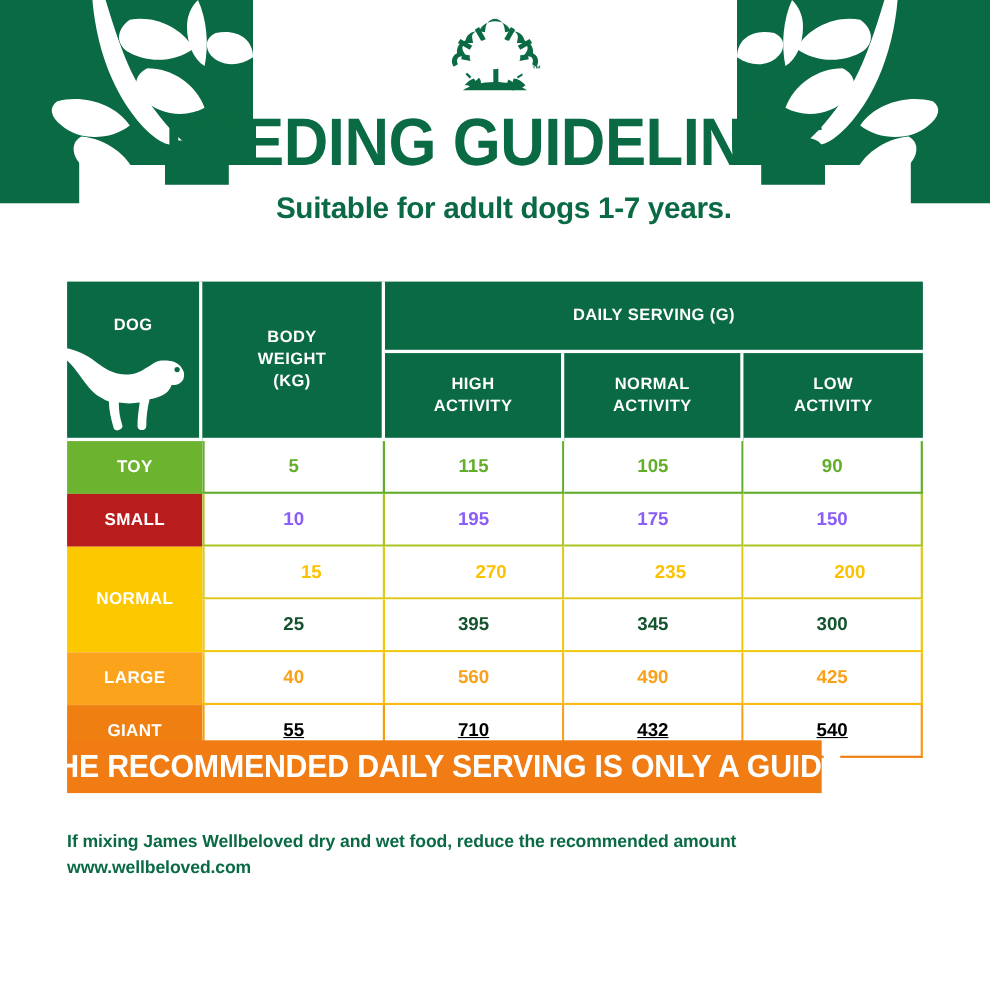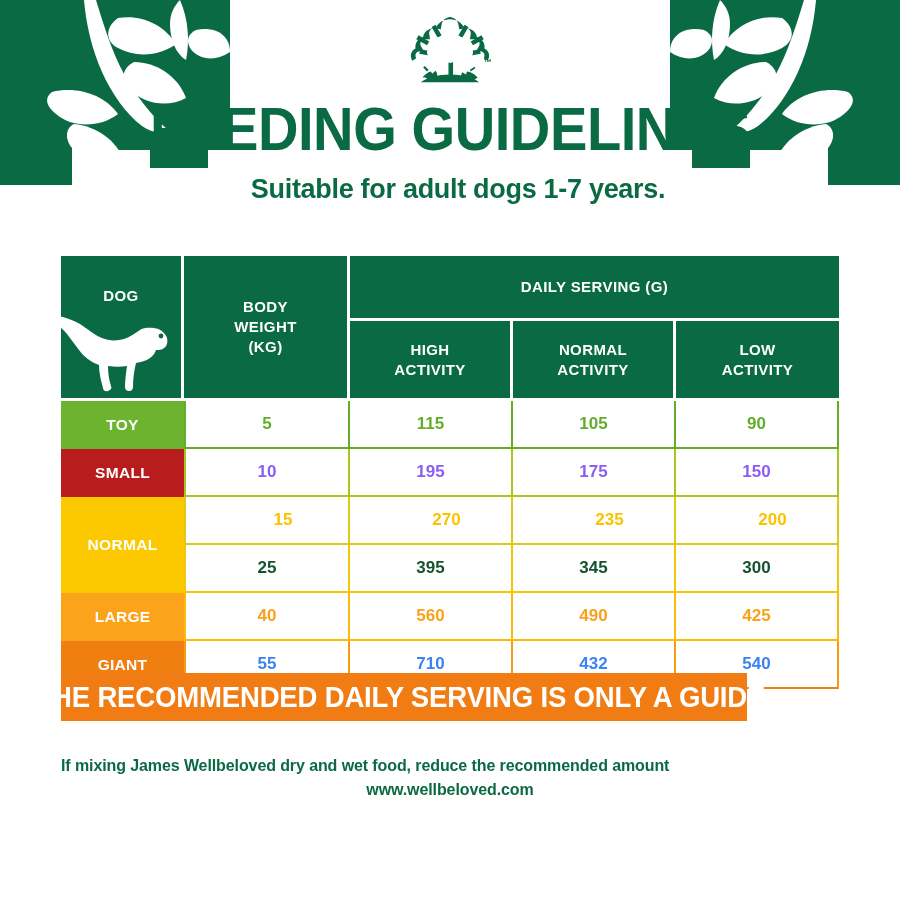--- a/index.html
+++ b/index.html
@@ -125,21 +125,21 @@
     font-weight: bold;
   }
   tr.data td { height: 46px; }
 
   
   .r-toy    td.val { color: #62ae2b; border: 2px solid #62ae2b; border-top: none; }
   .r-small  td.val { color: #8b5cf6; border: 2px solid #a9c520; border-top: none; }
   .r-med1   td.val { color: #fcc200; border: 2px solid #dfc81a; border-top: none; padding-left: 32px; }
   .r-med2   td.val { color: #14532d; border: 2px solid #f1c707; border-top: none; }
   .r-large  td.val { color: #f9a11b; border: 2px solid #f9ba0d; border-top: none; }
-  .r-giant  td.val { color: #3b82f6; border: 2px solid #f59d12; border-top: none; }
+  .r-giant  td.val { color: #000000; border: 2px solid #f59d12; border-top: none; text-decoration: underline; }
 
   .r-toy   td.val + td.val,
   .r-small td.val + td.val,
   .r-med1  td.val + td.val,
   .r-med2  td.val + td.val,
   .r-large td.val + td.val,
   .r-giant td.val + td.val { border-left: none; }
 
   .r-giant td.val { border-bottom: 2px solid #ef7f11; }
 
@@ -171,21 +171,21 @@
     left: 61px;
     top: 754px;
     width: 778px;
     color: #0a6a43;
     font-size: 16px;
     font-weight: bold;
     line-height: 1.5;
     text-align: justify;
     letter-spacing: -0.1px;
   }
-  .footer .last-line { text-align: center; }
+  .footer .last-line { text-align: left; }
 </style>
 </head>
 <body>
 
 <div class="corner-foliage left">
   <svg viewBox="0 0 230 185" width="230" height="185">
     <path fill="#0a6a43" d="M0,0 H230 V150 H208 V168 H150 V150 H96 V132 H72 V185 H0 Z"></path>
     <g fill="#ffffff">
       <path d="M96,0 C104,26 112,52 124,74 C136,96 152,116 168,130 C160,134 150,132 142,126 C126,114 112,94 102,72 C92,50 86,24 84,0 Z"></path>
       <path d="M118,18 C140,14 164,24 176,44 C160,56 136,58 118,48 C106,42 104,28 118,18 Z"></path>

